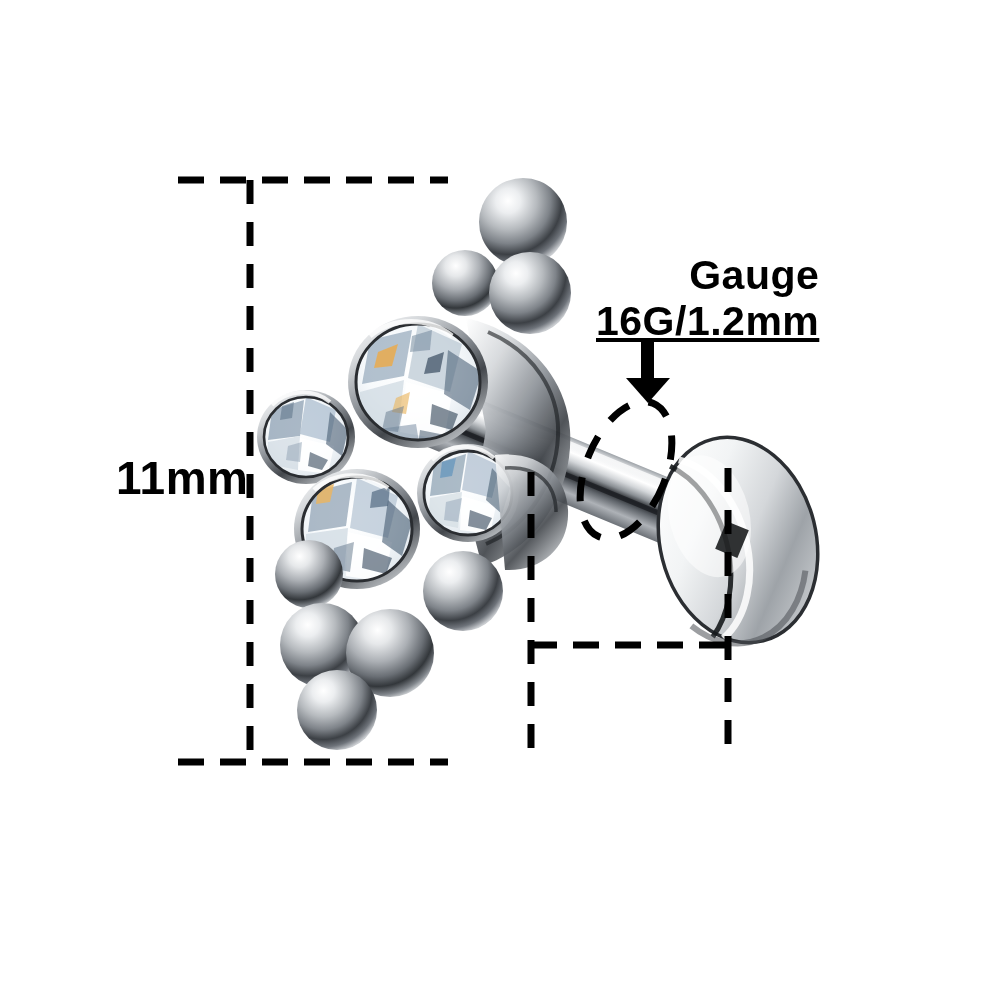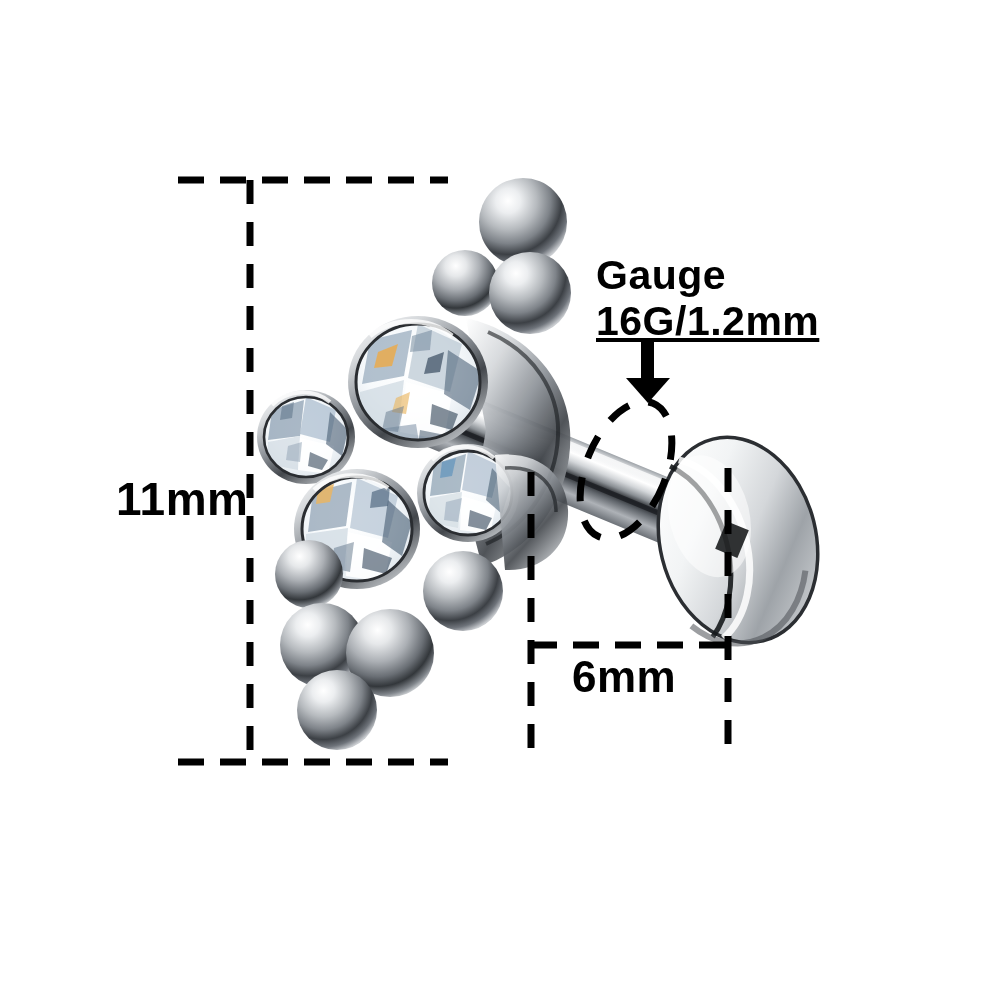--- a/index.html
+++ b/index.html
@@ -17,36 +17,36 @@
   }
   .label {
     position: absolute;
     color: #000000;
     font-weight: 700;
     white-space: nowrap;
     letter-spacing: 0.5px;
   }
   #label-11mm {
     left: 116px;
-    top: 476px;
+    top: 455px;
     font-size: 46px;
     line-height: 46px;
   }
   #label-6mm {
     left: 572px;
     top: 655px;
     font-size: 44px;
     line-height: 44px;
   }
   #label-gauge {
     left: 596px;
     top: 252px;
     font-size: 41px;
     line-height: 46px;
-    text-align: left;
+    text-align: right;
   }
   #label-gauge .g2 { display:block;text-decoration:underline; }
   svg.overlay {
     position: absolute;
     left: 0; top: 0;
     width: 1001px;
     height: 1001px;
   }
   #art { position:absolute; left:0; top:0; width:1001px; height:1001px; }
 </style>
@@ -290,20 +290,19 @@
     </g>
 
     <g fill="#000000">
       <rect x="641" y="342" width="13" height="42"></rect>
       <polygon points="626,378 670,378 648,403"></polygon>
     </g>
   </svg>
 
   <div class="label" id="label-11mm">11mm</div>
 
-  <div class="label" id="label-6mm">6mm</div>
 
   <div class="label" id="label-gauge">
     <span class="g1">Gauge</span>
     <span class="g2">16G/1.2mm</span>
   </div>
 
 </div>
 
 </body></html>

